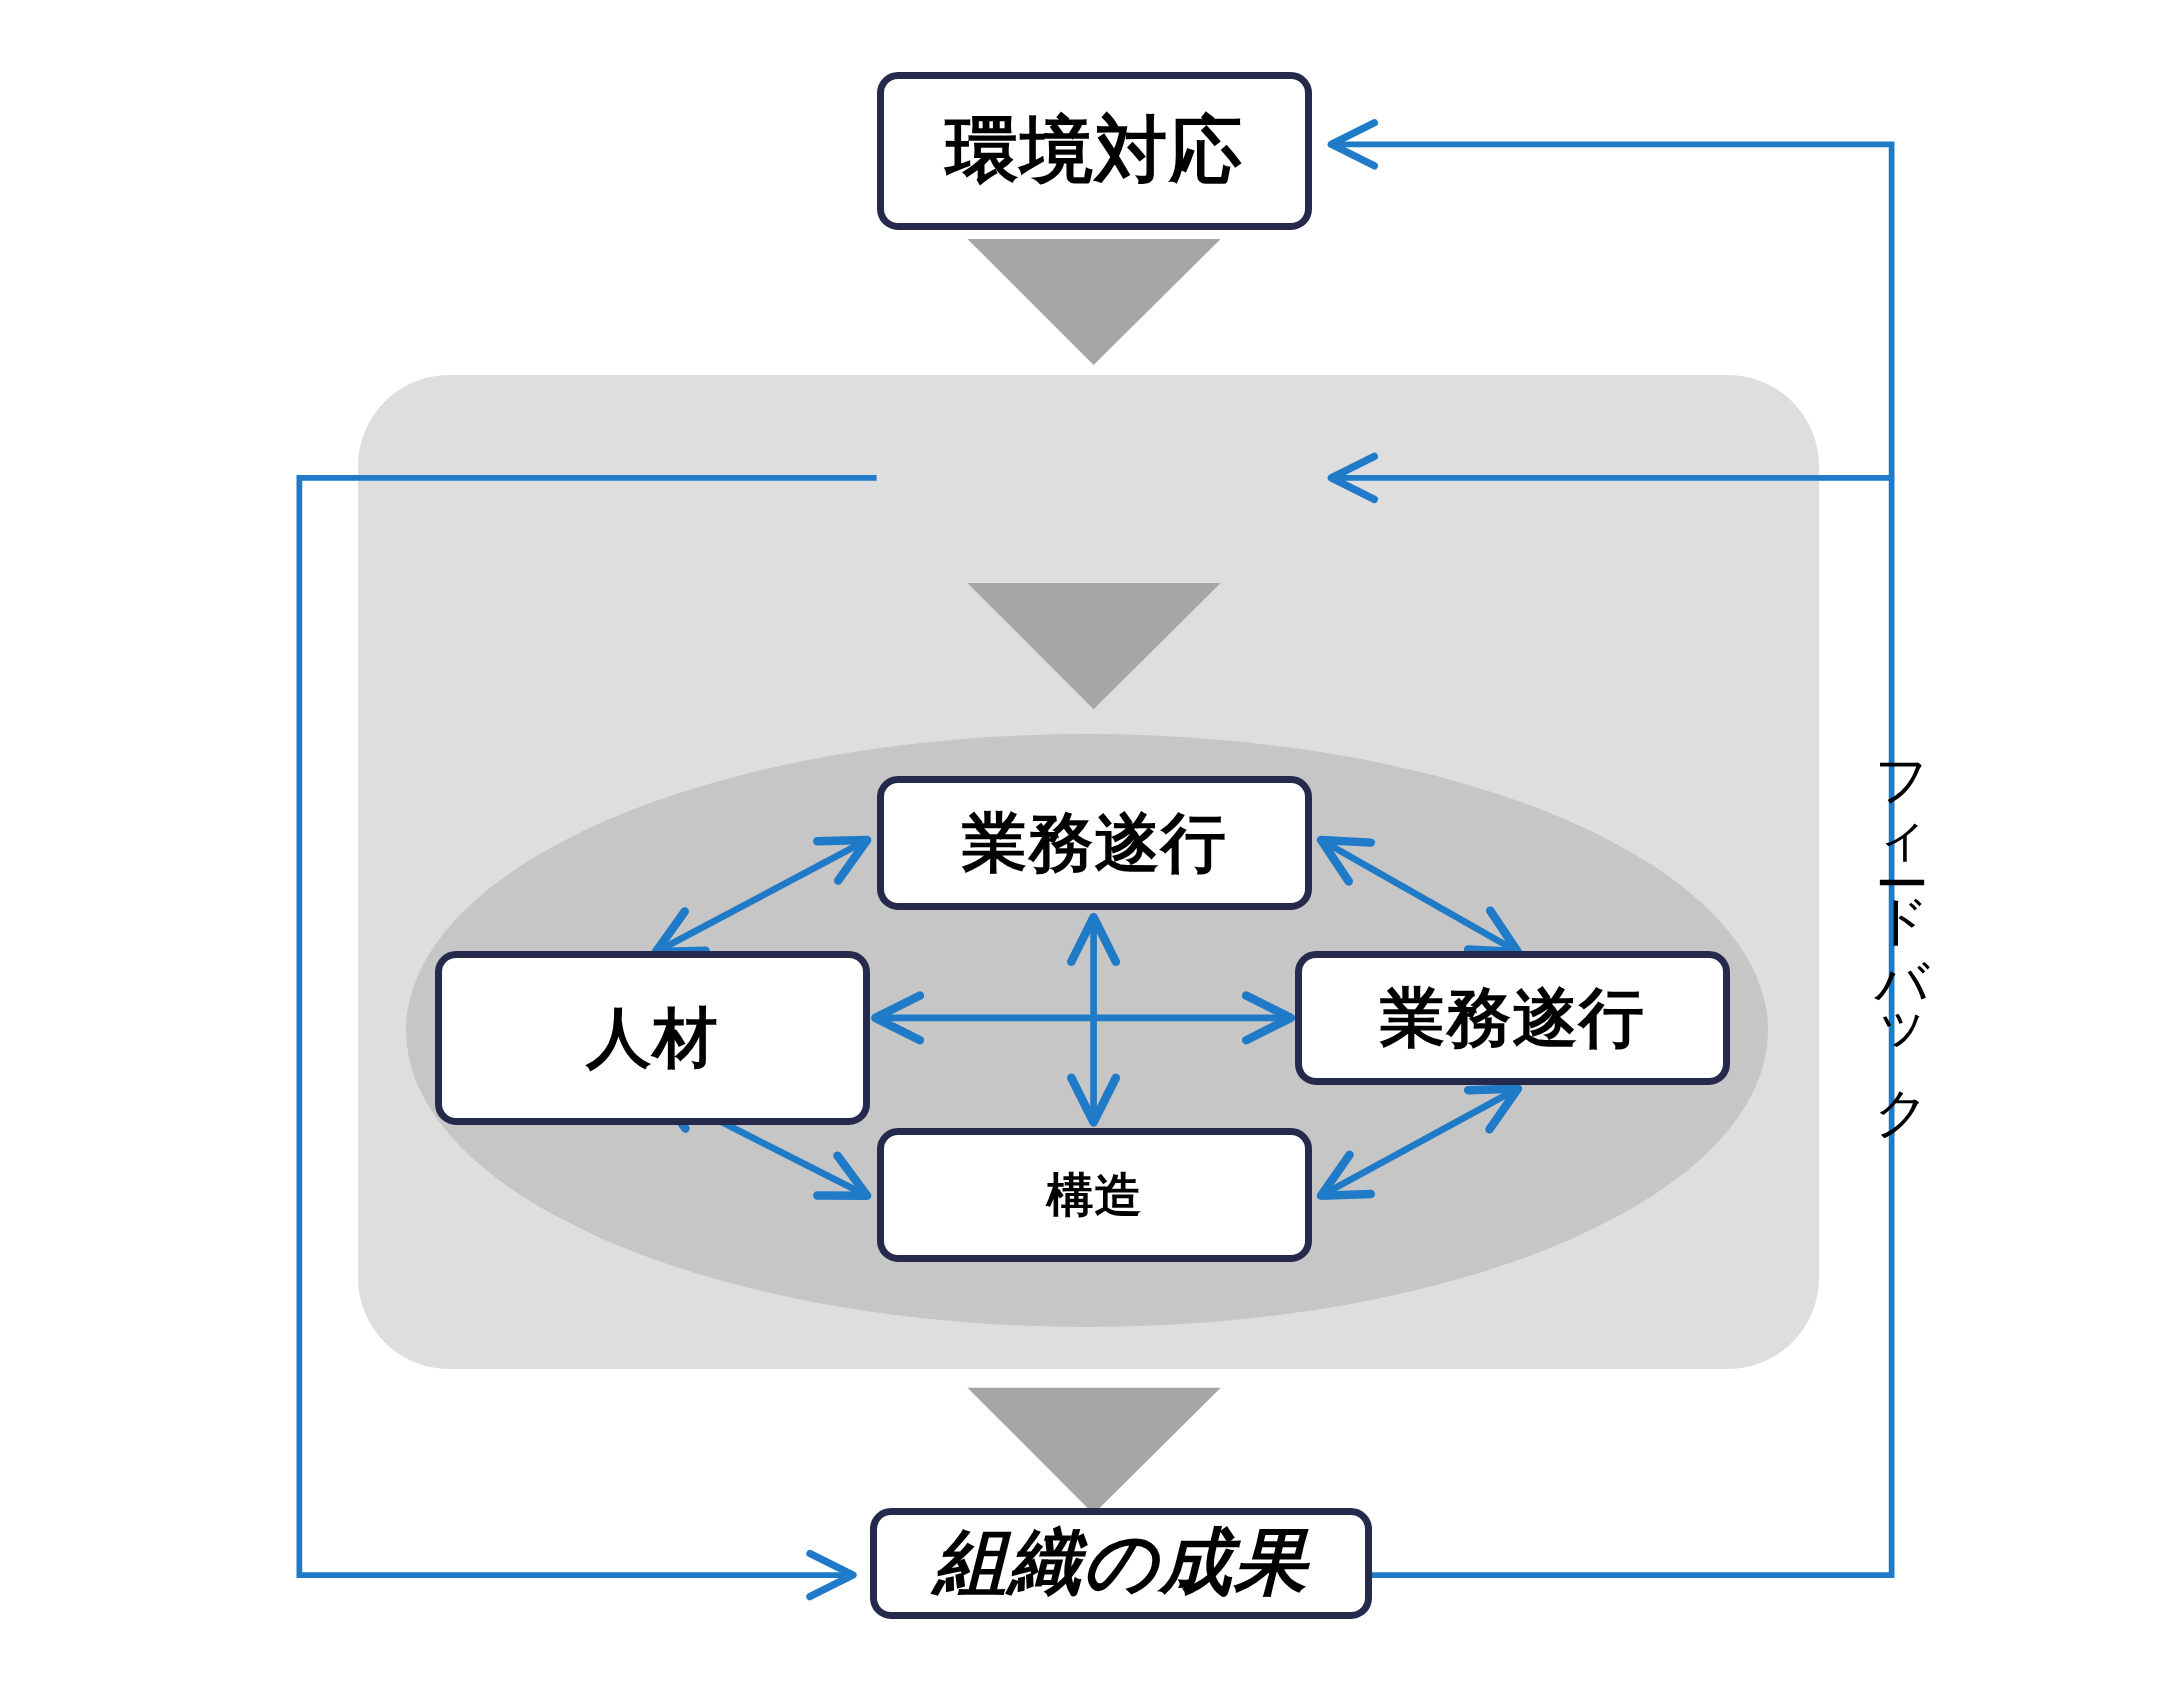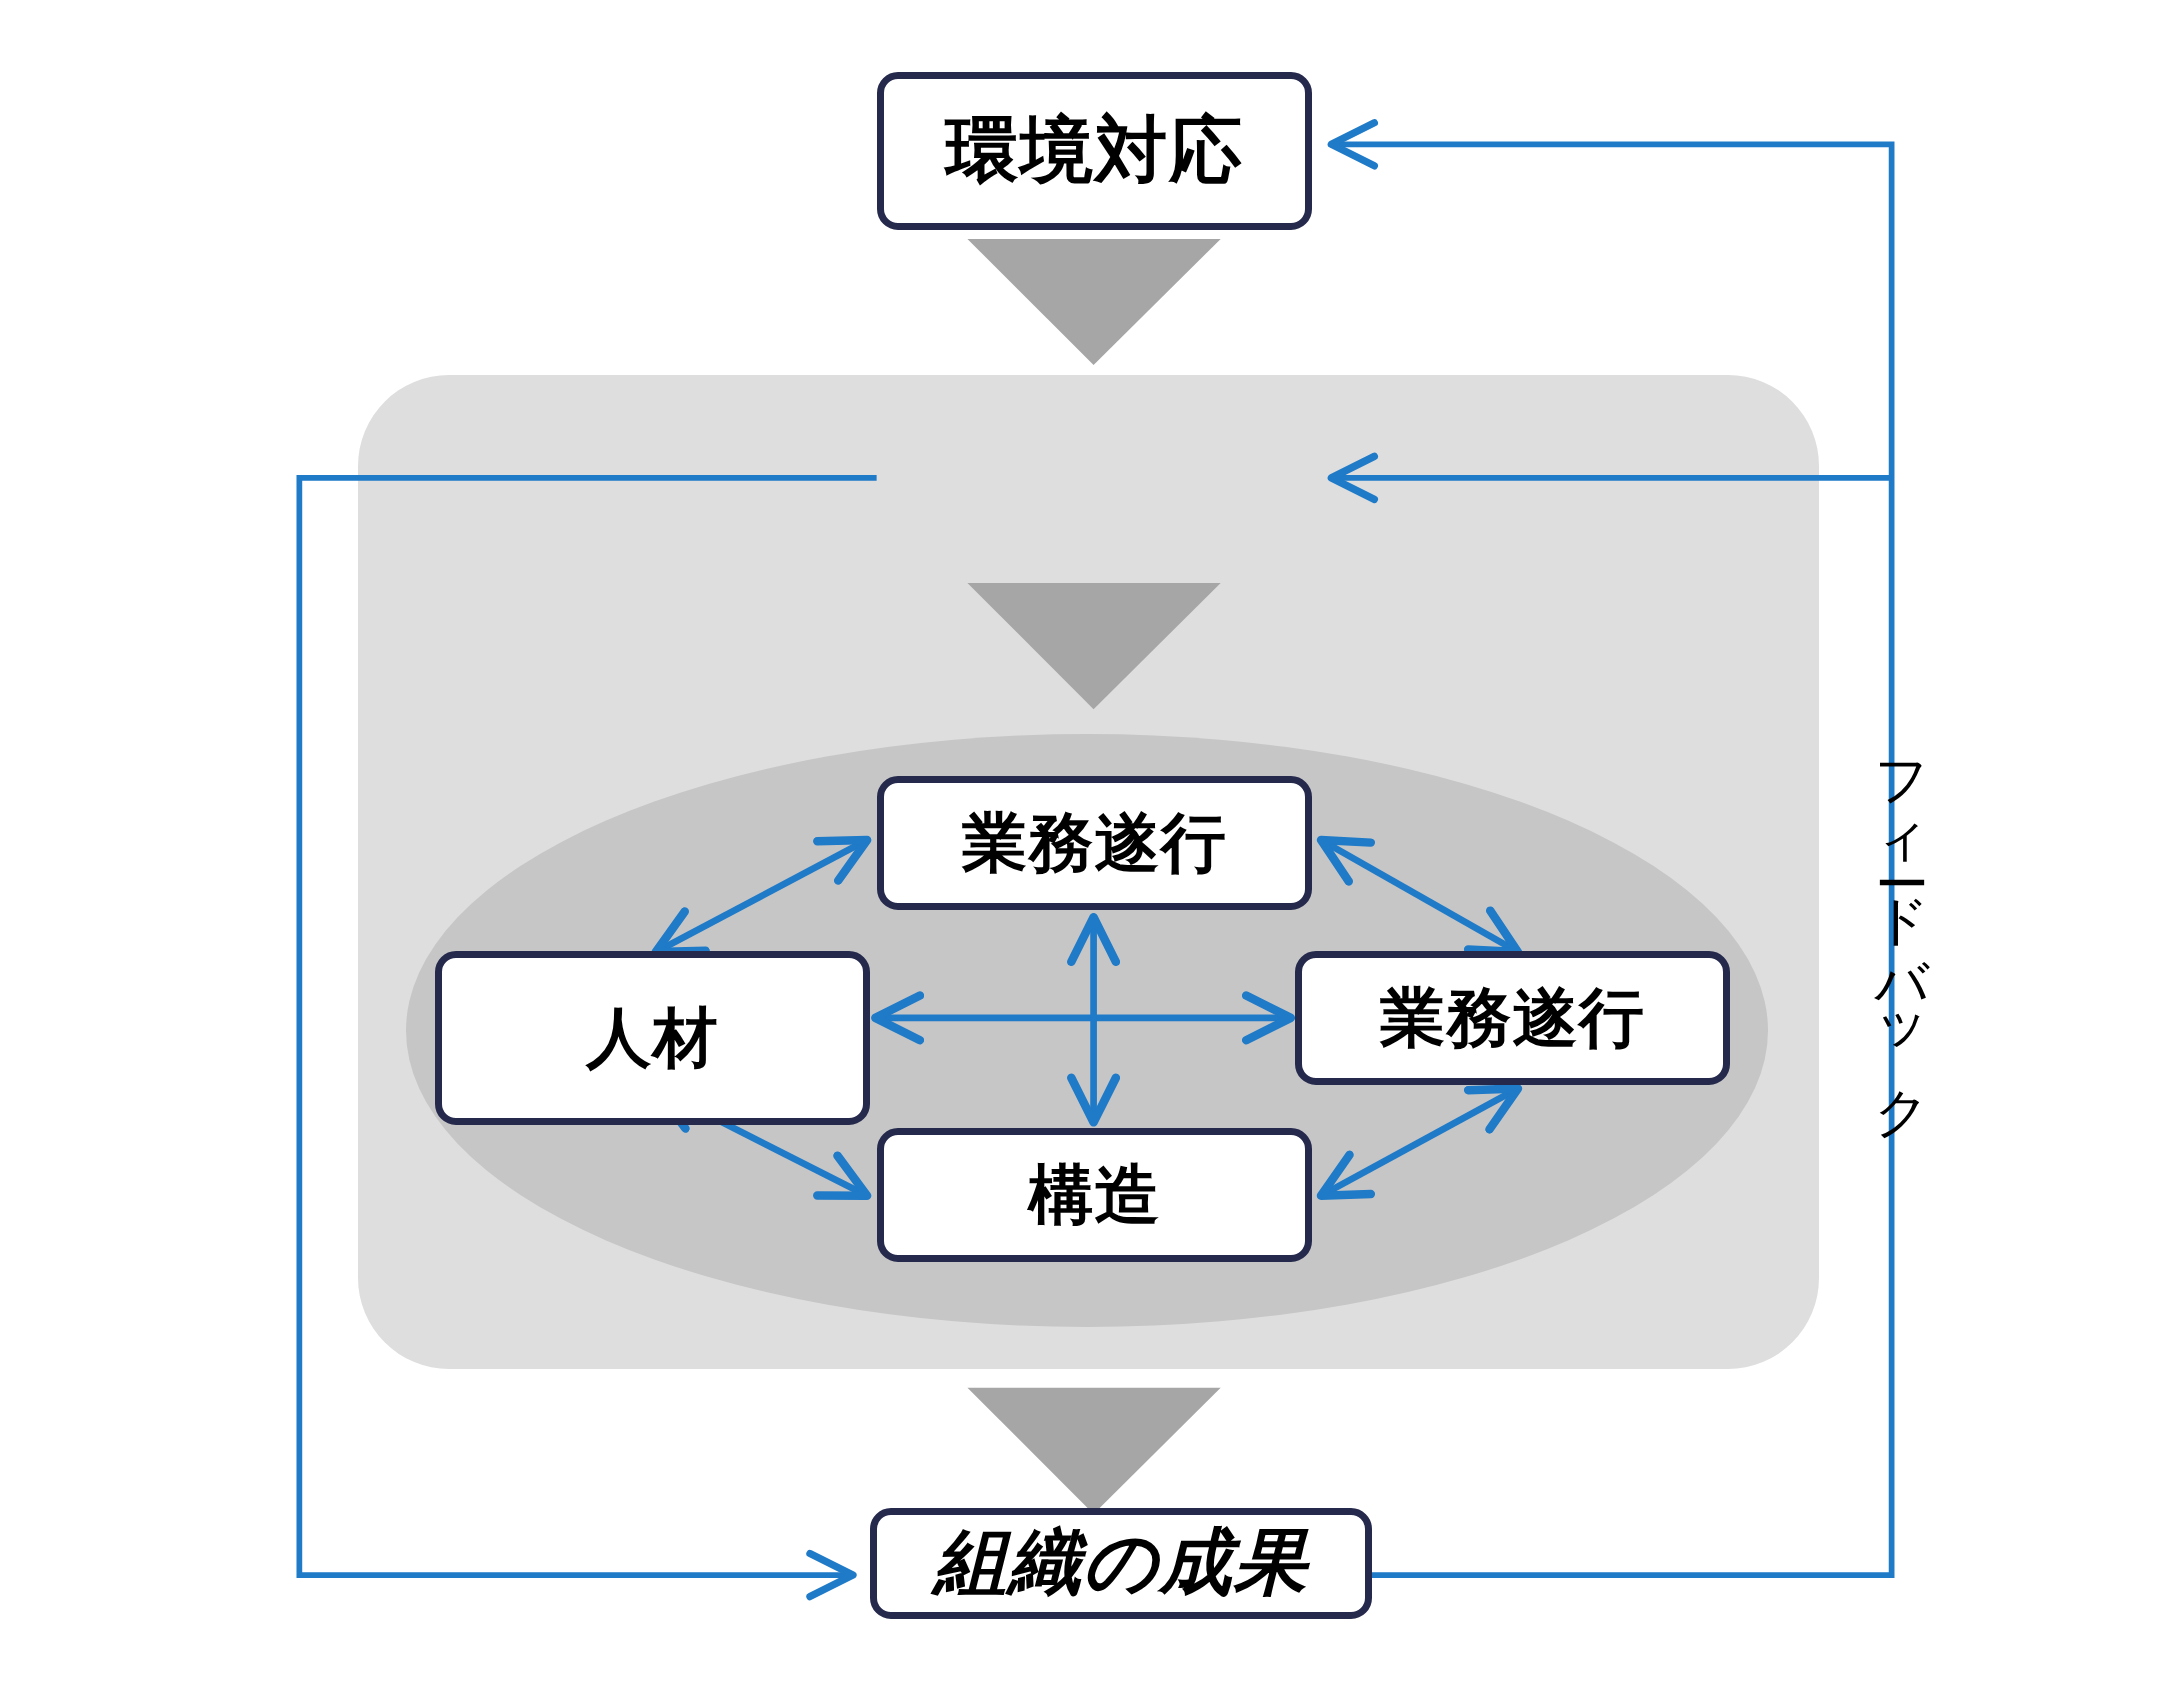--- a/index.html
+++ b/index.html
@@ -57,21 +57,21 @@
     color: #000000;
     font-weight: bold;
     letter-spacing: 0.02em;
     white-space: nowrap;
   }
   .node-env      { left: 877px;  top: 60px;   width: 435px; height: 158px; font-size: 73px; margin-top: 12px; }
   .node-strategy { left: 877px;  top: 408px;  width: 435px; height: 139px; font-size: 67px; }
   .node-ops      { left: 877px;  top: 776px;  width: 435px; height: 134px; font-size: 65px; }
   .node-people   { left: 435px;  top: 951px;  width: 435px; height: 174px; font-size: 65px; }
   .node-culture  { left: 1295px; top: 951px;  width: 435px; height: 134px; font-size: 65px; }
-  .node-structure{ left: 877px;  top: 1128px; width: 435px; height: 134px; font-size: 65px; }
+  .node-structure{ left: 877px;  top: 1128px; width: 435px; height: 134px; font-size: 47px; }
   .node-results  { left: 870px;  top: 1508px; width: 502px; height: 111px; font-size: 73px; font-style: italic; }
 
   
   .vlabel {
     position: absolute;
     left: 1854px;
     top: 726px;
     width: 76px;
     font-size: 54px;
     color: #000000;

